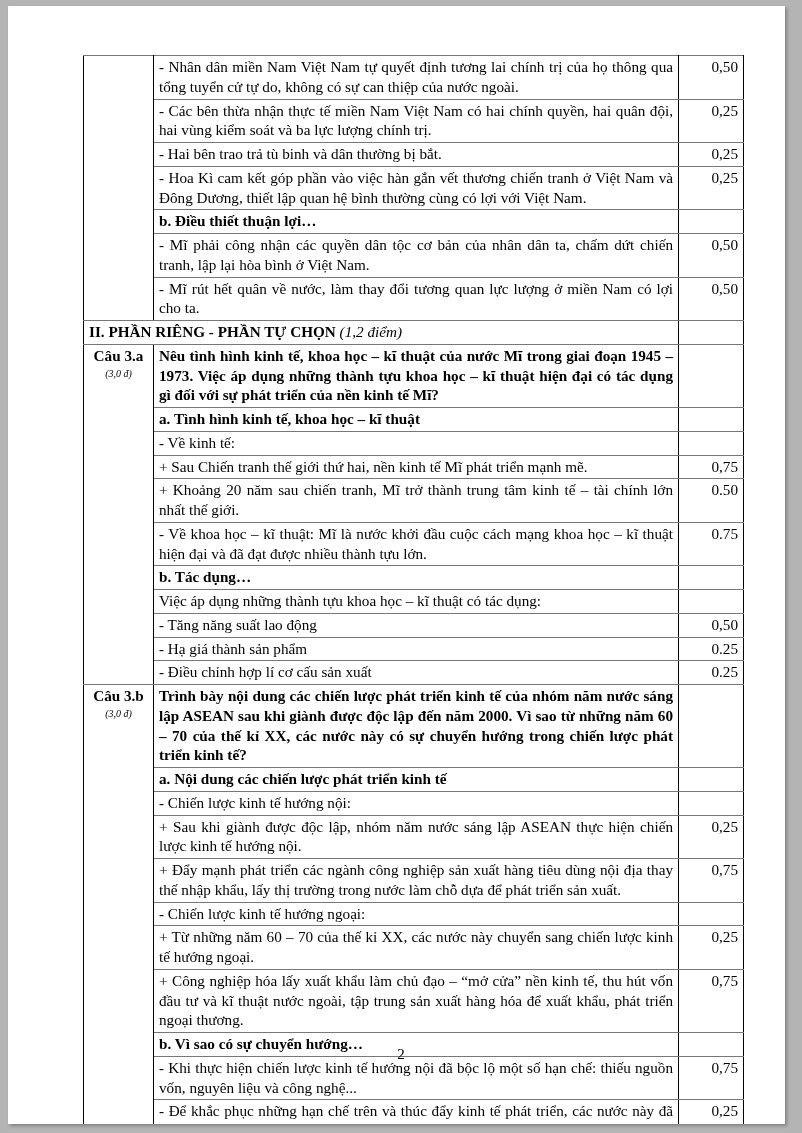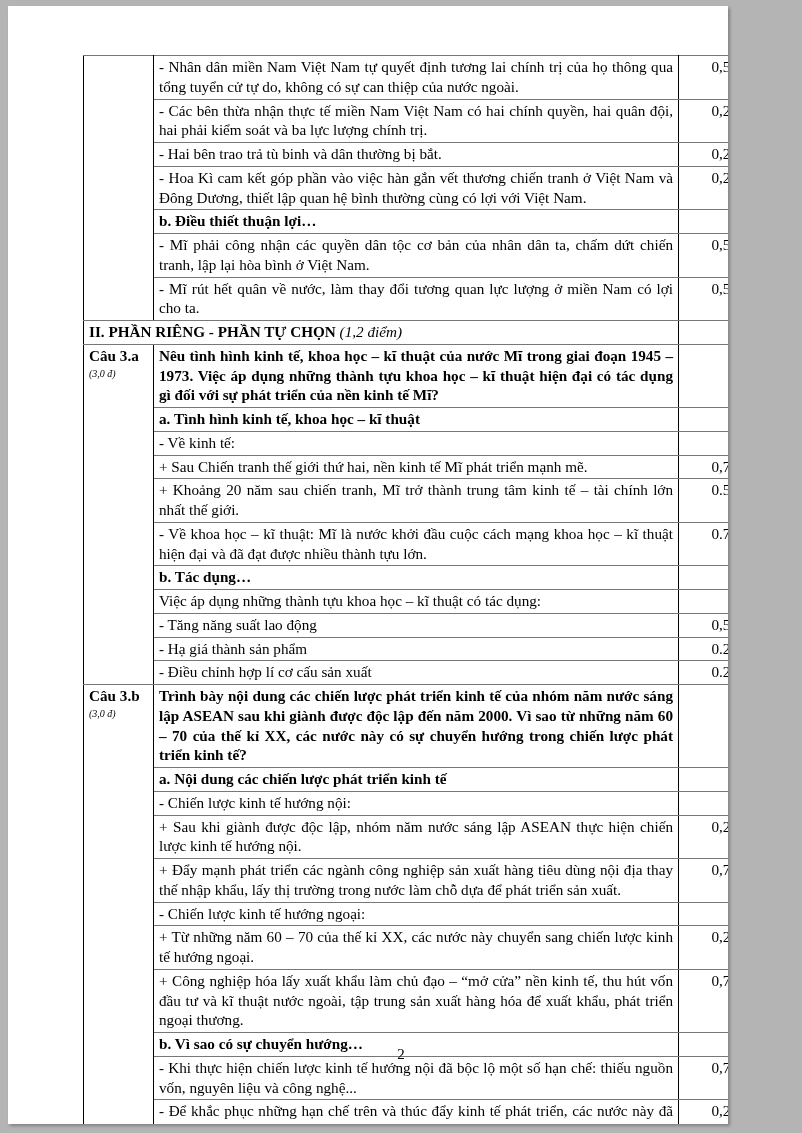--- a/index.html
+++ b/index.html
@@ -10,21 +10,21 @@
   body {
     width: 802px;
     height: 1133px;
     font-family: "Liberation Serif", "DejaVu Serif", serif;
     overflow: hidden;
   }
   #page {
     position: absolute;
     left: 8px;
     top: 6px;
-    width: 720px;
+    width: 777px;
     height: 1118px;
     background: #ffffff;
     box-shadow: 2px 2px 3px rgba(0,0,0,0.28);
     overflow: hidden;
   }
   #sheet {
     position: absolute;
     left: 75px;
     top: 49px;
     width: 660px;
@@ -45,20 +45,21 @@
     font-size: 15.2px;
     line-height: 1.30;
     vertical-align: top;
     color: #000;
   }
   col.c-code  { width: 70px; }
   col.c-body  { width: 525px; }
   col.c-score { width: 65px; }
 
   td.code {
+    text-align: center;
     font-weight: bold;
     padding-top: 3px;
   }
   td.code .pts {
     display: block;
     font-weight: normal;
     font-style: italic;
     font-size: 10px;
     margin-top: 1px;
   }
@@ -106,21 +107,21 @@
           <col class="c-score">
       </colgroup>
       <tbody>
 
         <tr>
           <td class="code blank-left" rowspan="7"></td>
           <td class="body">- Nhân dân miền Nam Việt Nam tự quyết định tương lai chính trị của họ thông qua tổng tuyển cử tự do, không có sự can thiệp của nước ngoài.</td>
           <td class="score">0,50</td>
         </tr>
         <tr>
-          <td class="body">- Các bên thừa nhận thực tế miền Nam Việt Nam có hai chính quyền, hai quân đội, hai phải kiểm soát và ba lực lượng chính trị.</td>
+          <td class="body">- Các bên thừa nhận thực tế miền Nam Việt Nam có hai chính quyền, hai quân đội, hai vùng kiểm soát và ba lực lượng chính trị.</td>
           <td class="score">0,25</td>
         </tr>
         <tr>
           <td class="body">- Hai bên trao trả tù binh và dân thường bị bắt.</td>
           <td class="score">0,25</td>
         </tr>
         <tr>
           <td class="body">- Hoa Kì cam kết góp phần vào việc hàn gắn vết thương chiến tranh ở Việt Nam và Đông Dương, thiết lập quan hệ bình thường cùng có lợi với Việt Nam.</td>
           <td class="score">0,25</td>
         </tr>

